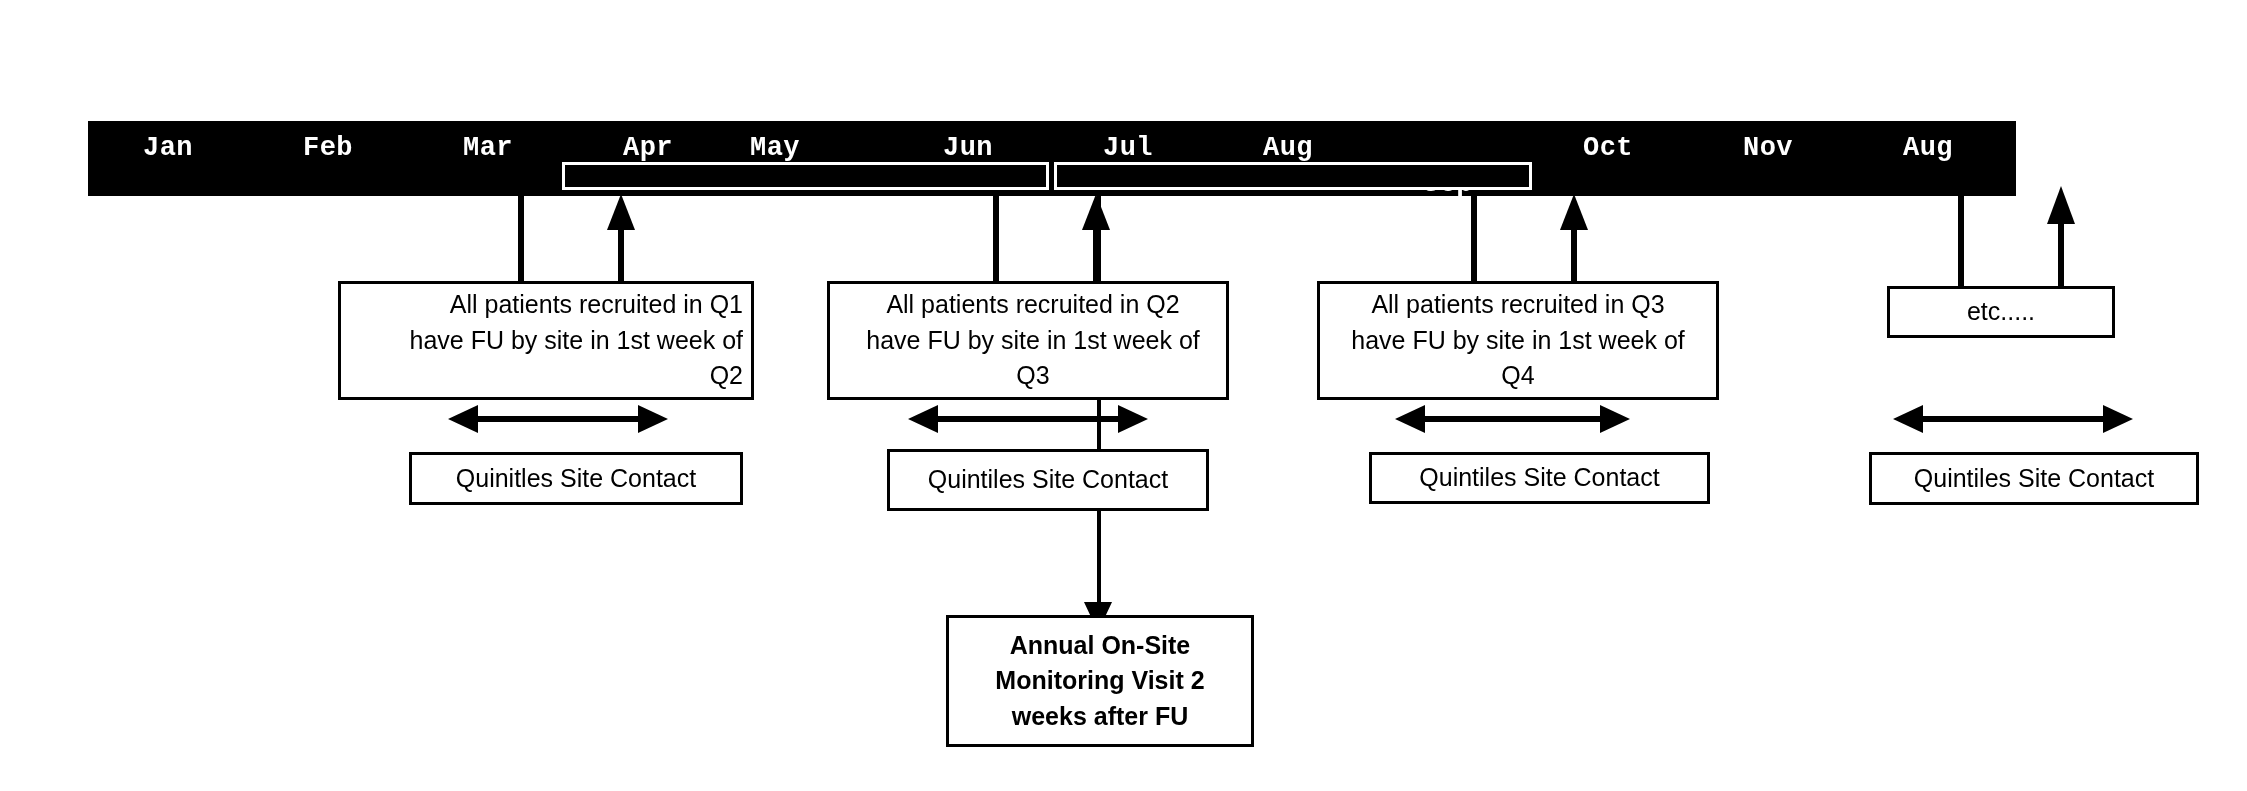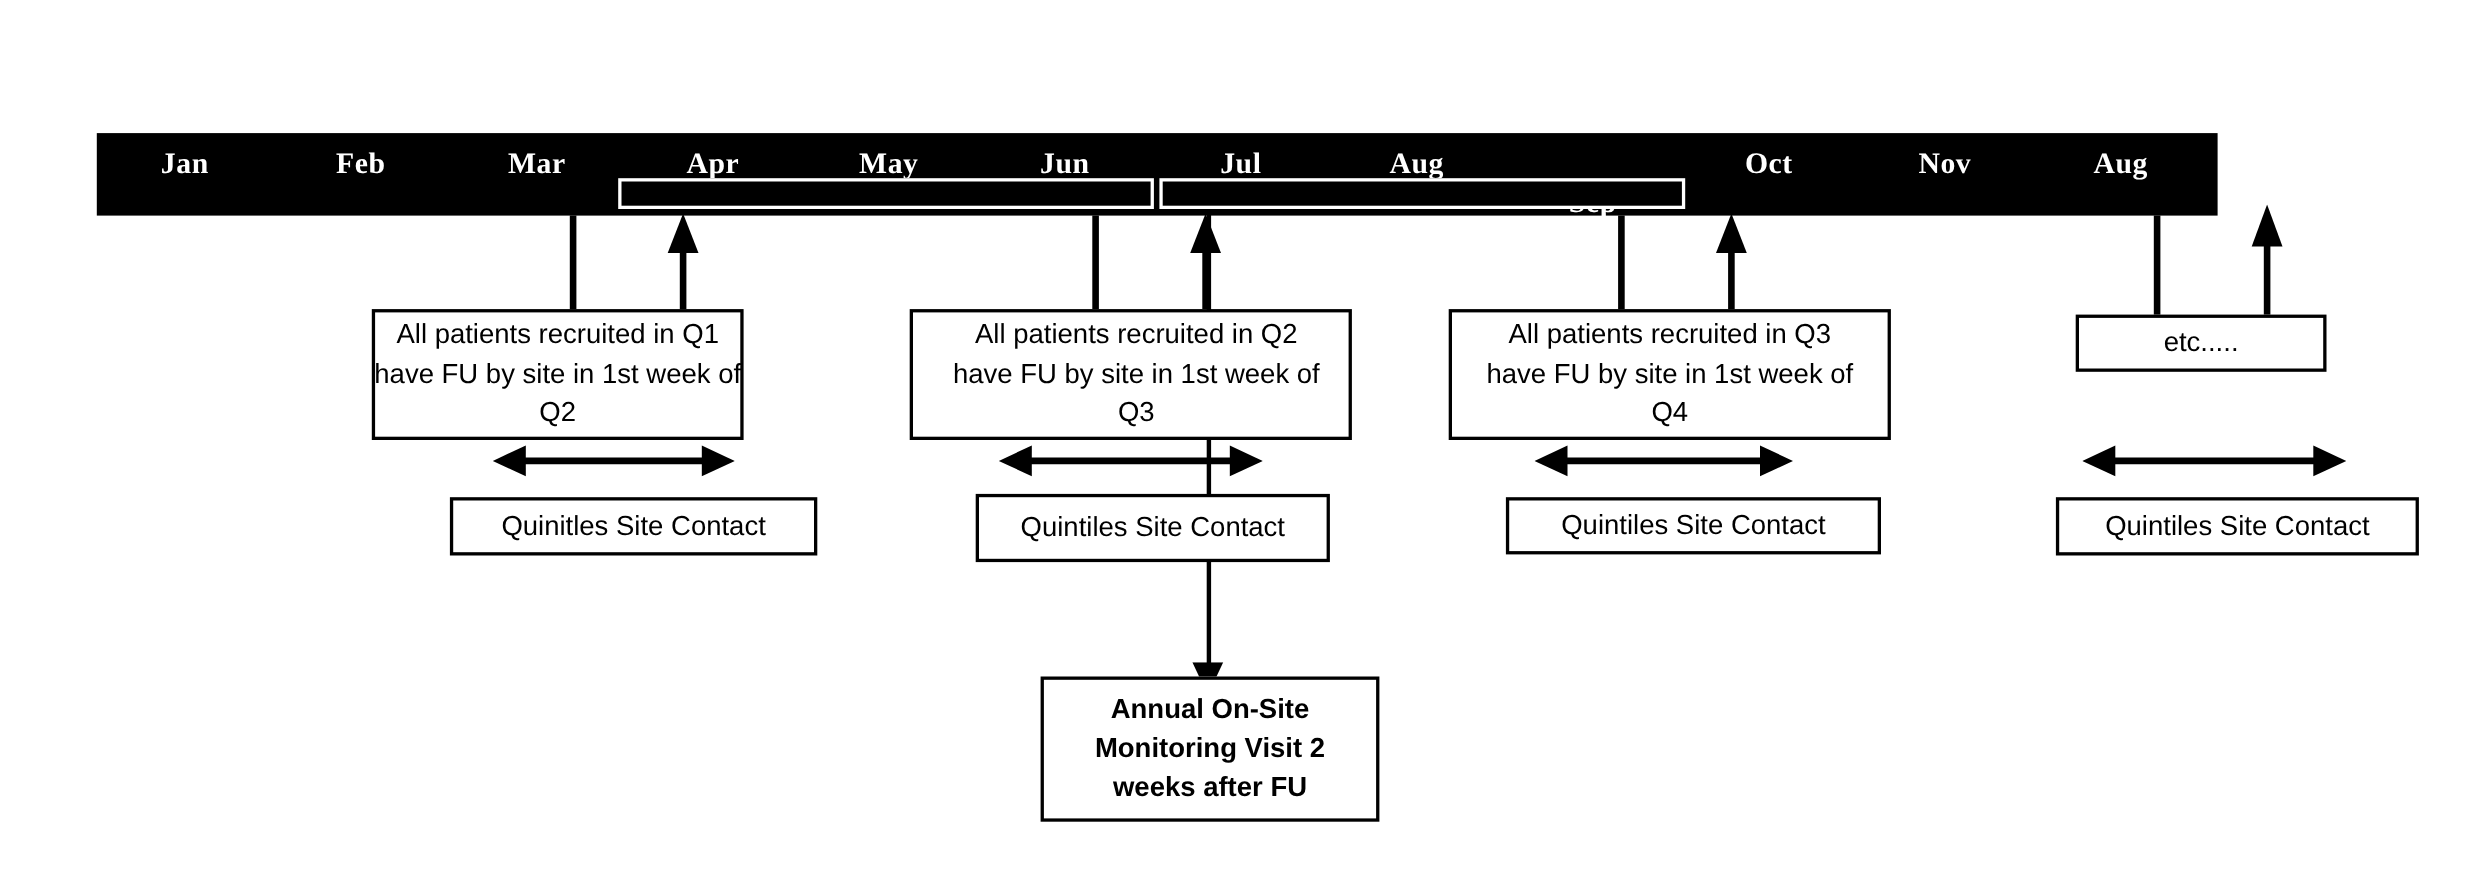--- a/index.html
+++ b/index.html
@@ -31,21 +31,21 @@
   }
   .month-label {
     position: absolute;
     top: 12px;
     color: #ffffff;
     font-size: 27px;
     font-weight: bold;
     letter-spacing: 0.5px;
     text-align: center;
     white-space: nowrap;
-    font-family: Liberation Serif, serif;
+    font-family: Liberation Mono, monospace;
   }
   .quarter-window {
     position: absolute;
     top: 41px;
     height: 28px;
     border: 3px solid #ffffff;
     background: #000000;
     box-sizing: border-box;
   }
 
@@ -94,21 +94,21 @@
 </head>
 <body>
 
 <div id="canvas">
 
   <div class="timeline-bar">
     <span class="month-label" style="left:0px;width:160px;">Jan</span>
     <span class="month-label" style="left:160px;width:160px;">Feb</span>
     <span class="month-label" style="left:320px;width:160px;">Mar</span>
     <span class="month-label" style="left:480px;width:160px;">Apr</span>
-    <span class="month-label" style="left:640px;width:160px;">May</span>
+    <span class="month-label" style="left:607px;width:160px;">May</span>
     <span class="month-label" style="left:800px;width:160px;">Jun</span>
     <span class="month-label" style="left:960px;width:160px;">Jul</span>
     <span class="month-label" style="left:1120px;width:160px;">Aug</span>
     <span class="month-label" style="left:1280px;width:160px;margin-top:36px;">Sep</span>
     <span class="month-label" style="left:1440px;width:160px;">Oct</span>
     <span class="month-label" style="left:1600px;width:160px;">Nov</span>
     <span class="month-label" style="left:1760px;width:160px;">Aug</span>
 
     <div class="quarter-window" style="left:474px;width:487px;"></div>
     <div class="quarter-window" style="left:966px;width:478px;"></div>
@@ -135,21 +135,21 @@
     </svg>
   </div>
 
   <div class="u-connector" style="left:1955px;top:186px;">
     <svg width="130" height="120" viewBox="0 0 130 120">
       <path d="M 6 10 L 6 112 L 106 112 L 106 36" fill="none" stroke="#000000" stroke-width="6"></path>
       <polygon points="106,0 92,38 120,38" fill="#000000"></polygon>
     </svg>
   </div>
 
-  <div class="box recruit-box" style="left:338px;top:281px;width:338px;height:119px;">
+  <div class="box recruit-box" style="left:338px;top:281px;width:416px;height:119px;align-items:flex-end;">
     <span class="line">All patients recruited in Q1</span>
     <span class="line">have FU by site in 1st week of</span>
     <span class="line">Q2</span>
   </div>
 
   <div class="box recruit-box" style="left:827px;top:281px;width:402px;height:119px;padding-left:18px;">
     <span class="line">All patients recruited in Q2</span>
     <span class="line">have FU by site in 1st week of</span>
     <span class="line">Q3</span>
   </div>

